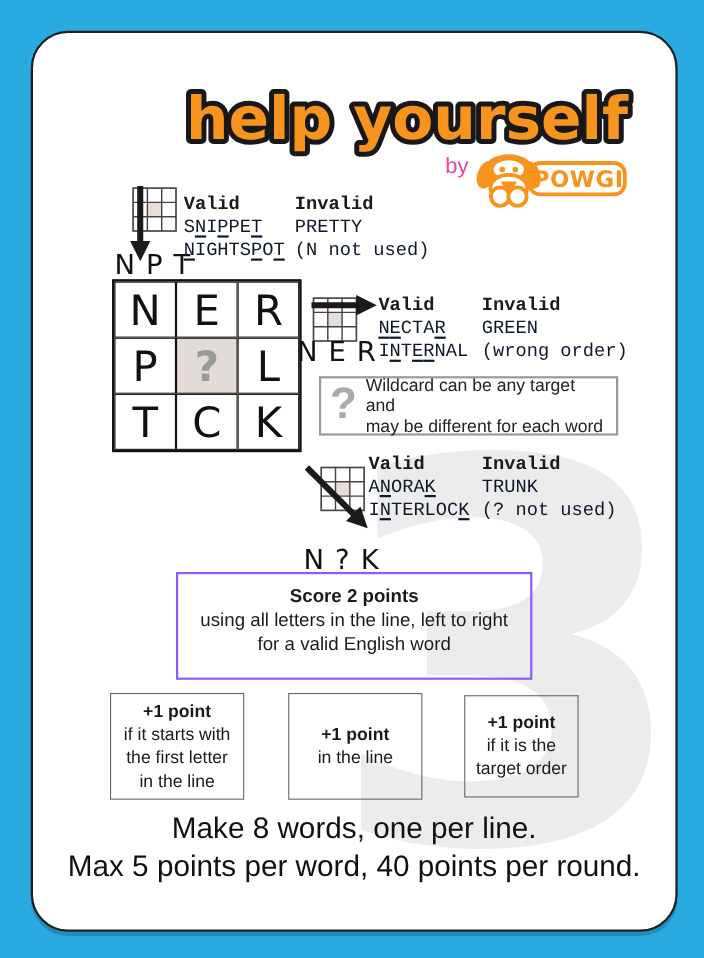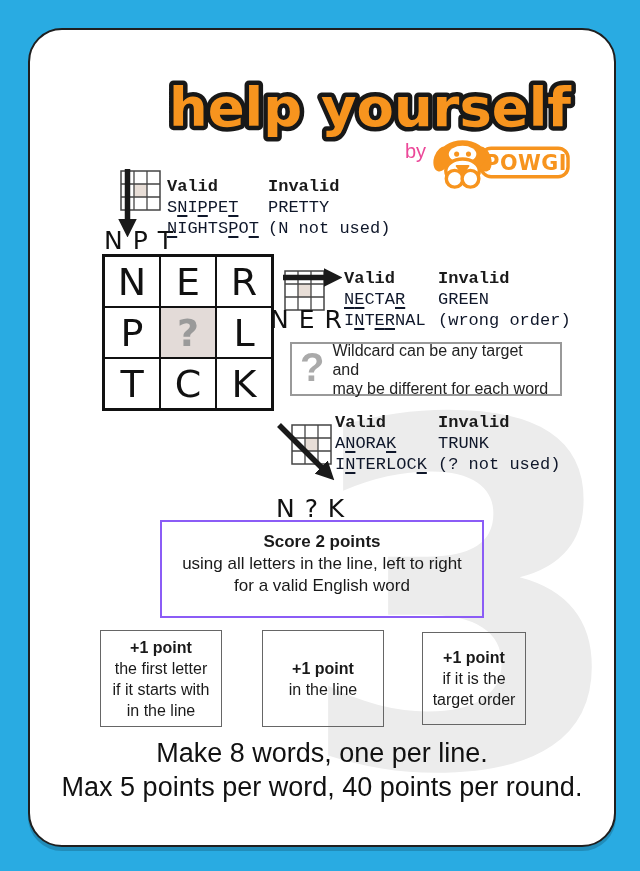--- a/index.html
+++ b/index.html
@@ -196,22 +196,22 @@
     </div>
 
     <div class="score-box">
       <div class="head">Score 2 points</div>
       <div>using all letters in the line, left to right</div>
       <div>for a valid English word</div>
     </div>
 
     <div class="bonus bonus1">
       <div class="head">+1 point</div>
+      <div>if it starts with</div>
       <div>the first letter</div>
-      <div>if it starts with</div>
       <div>in the line</div>
     </div>
     <div class="bonus bonus2">
       <div class="head">+1 point</div>
       <div>in the line</div>
     </div>
     <div class="bonus bonus3">
       <div class="head">+1 point</div>
       <div>if it is the</div>
       <div>target order</div>

